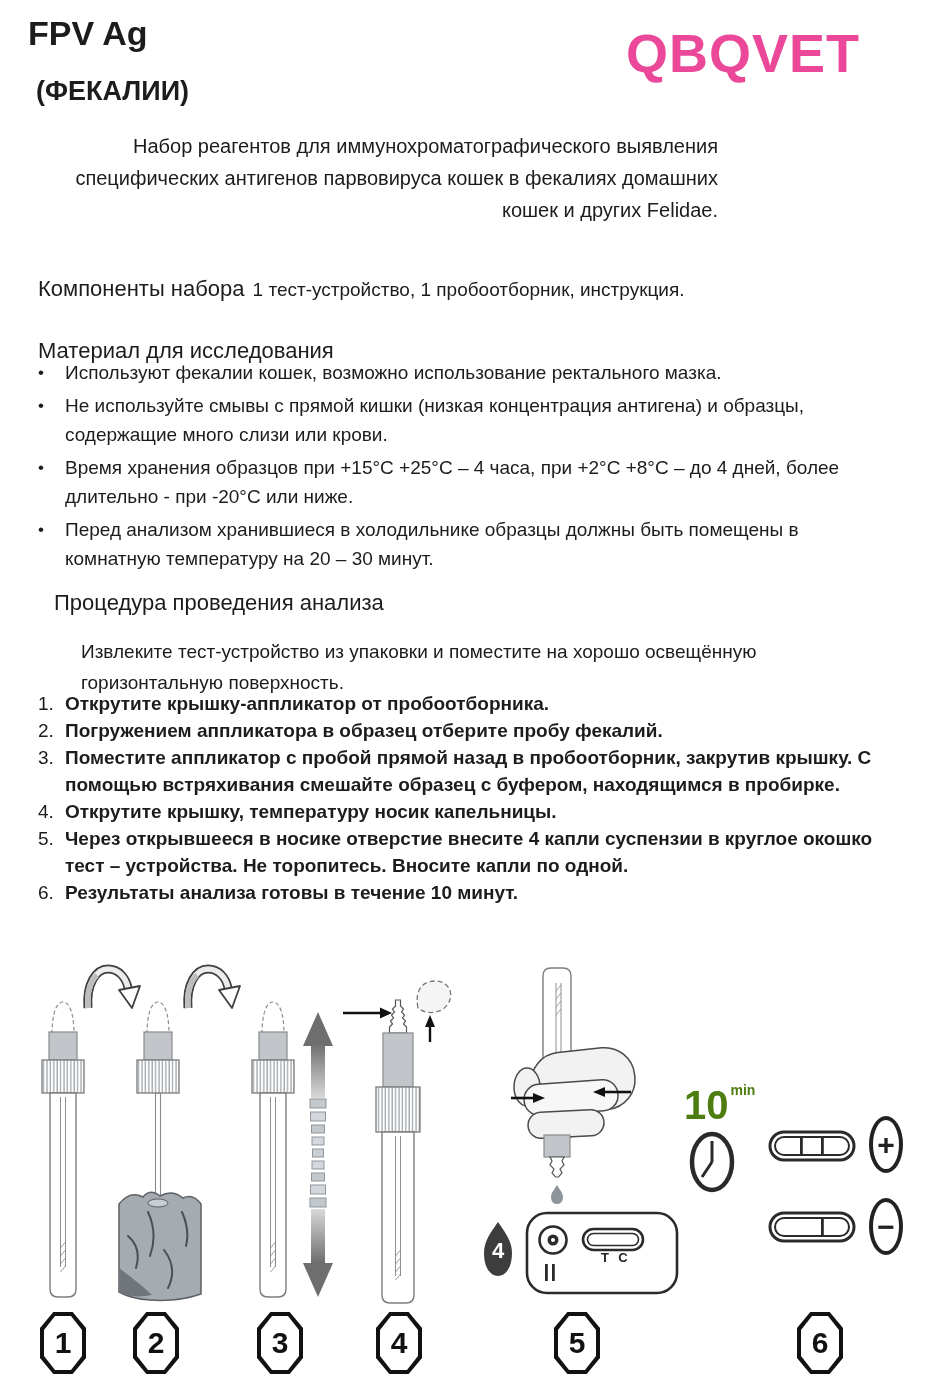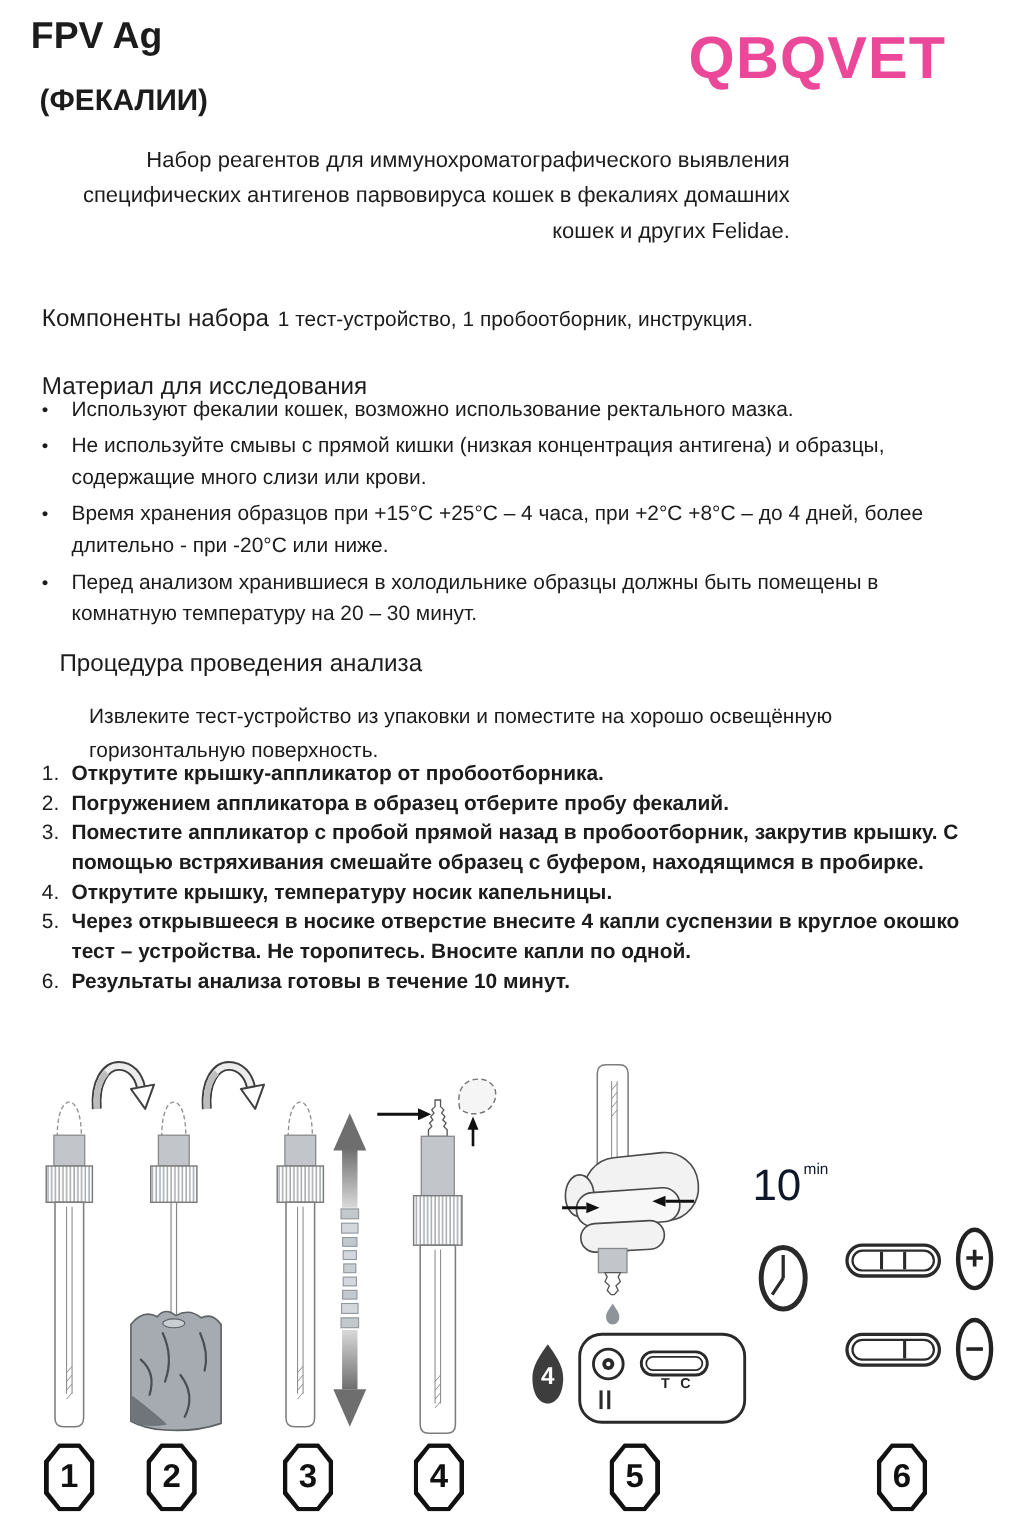--- a/index.html
+++ b/index.html
@@ -23,21 +23,21 @@
   .step-item{display:flex;font-size:19px;line-height:27px;}
   .step-num{width:27px;flex:0 0 27px;}
   .step-text{width:845px;font-weight:bold;}
   .figure{left:0;top:950px;width:938px;height:450px;}
   .figure svg{position:absolute;left:0;top:0;}
   .badge{position:absolute;width:46px;height:62px;background:#111;
     clip-path:polygon(29% 0,71% 0,100% 26%,100% 74%,71% 100%,29% 100%,0 74%,0 26%);}
   .badge-inner{position:absolute;left:4px;top:4px;right:4px;bottom:4px;background:#fff;
     clip-path:polygon(29% 0,71% 0,100% 26%,100% 74%,71% 100%,29% 100%,0 74%,0 26%);
     display:flex;align-items:center;justify-content:center;font-size:30px;font-weight:bold;color:#111;}
-  .timer{left:684px;top:104px;font-weight:normal;color:#0f172a;}
+  .timer{left:684px;top:132px;font-weight:bold;color:#4d7c0f;}
   .timer .val{font-size:40px;}
   .timer .unit{font-size:14px;vertical-align:24px;margin-left:2px;}
   .tc-label{top:300px;font-size:13px;font-weight:bold;color:#222;width:14px;text-align:center;}
   .drop-count{left:484px;top:288px;width:28px;text-align:center;font-size:22px;font-weight:bold;color:#fff;}
   .result-sign{position:absolute;width:26px;height:49px;border:4.5px solid #222;border-radius:50%;
     display:flex;align-items:center;justify-content:center;font-size:30px;font-weight:bold;color:#222;background:#fff;}
 </style>
 </head>
 <body>
 

